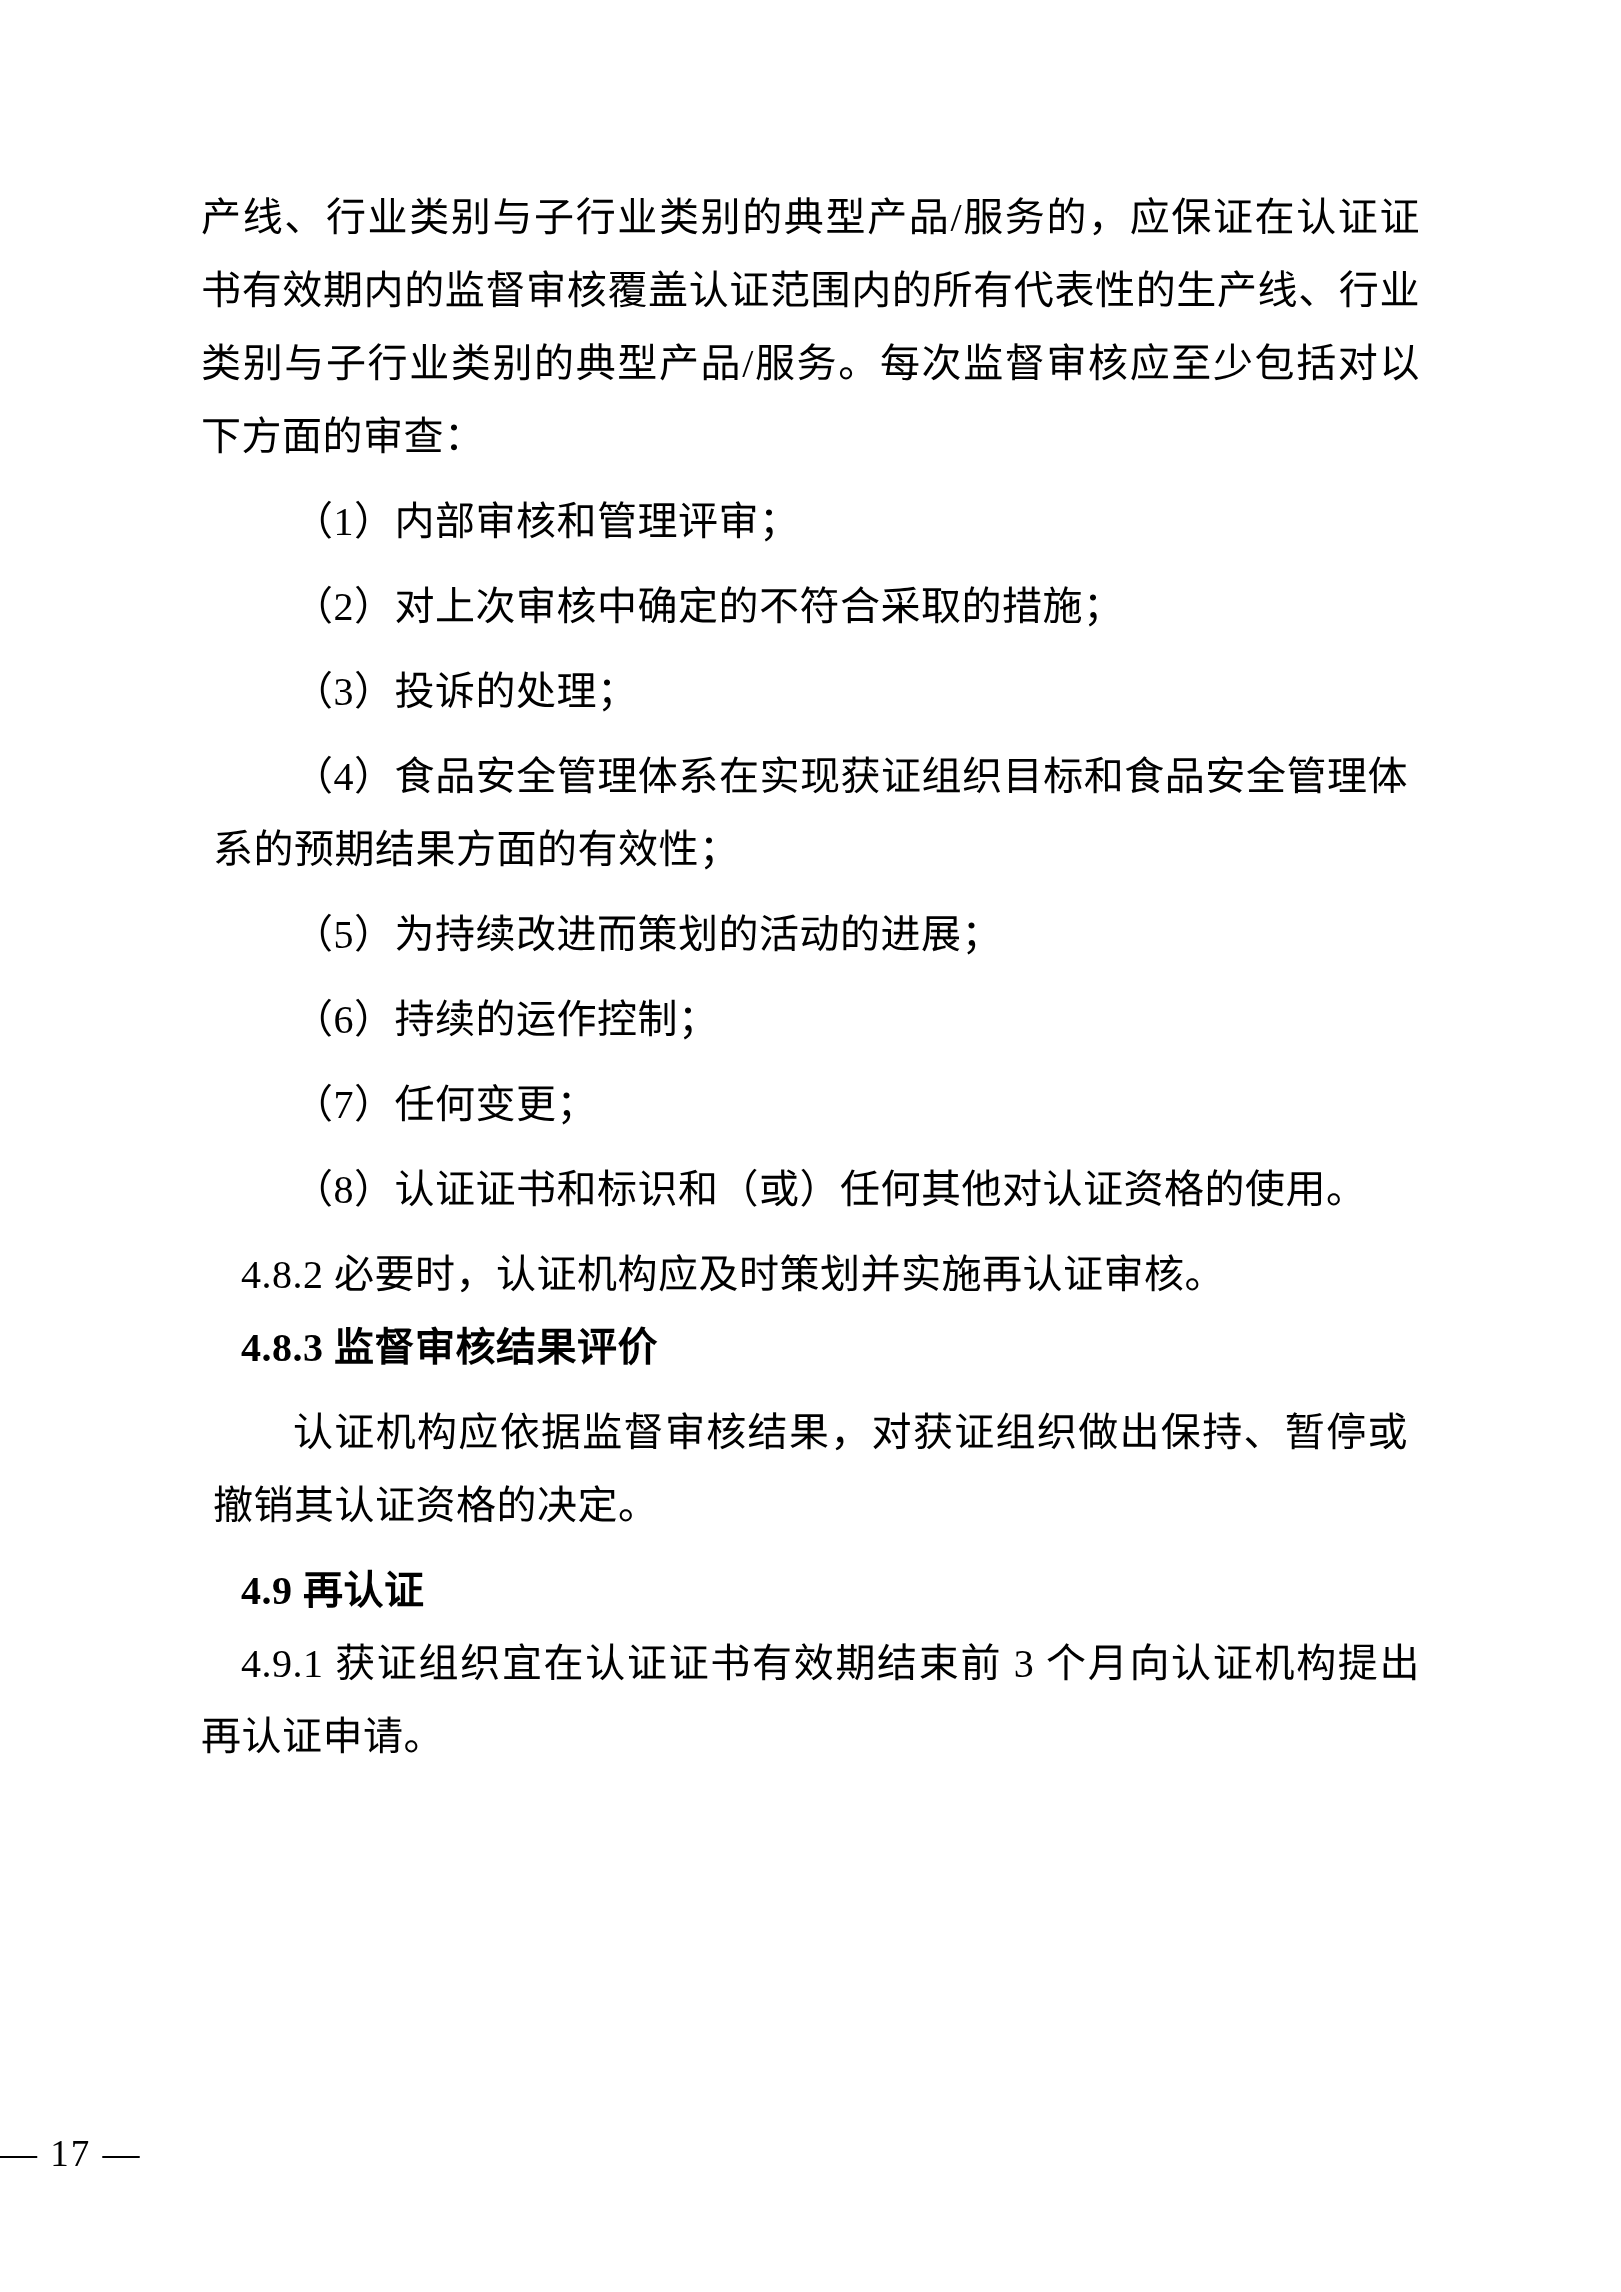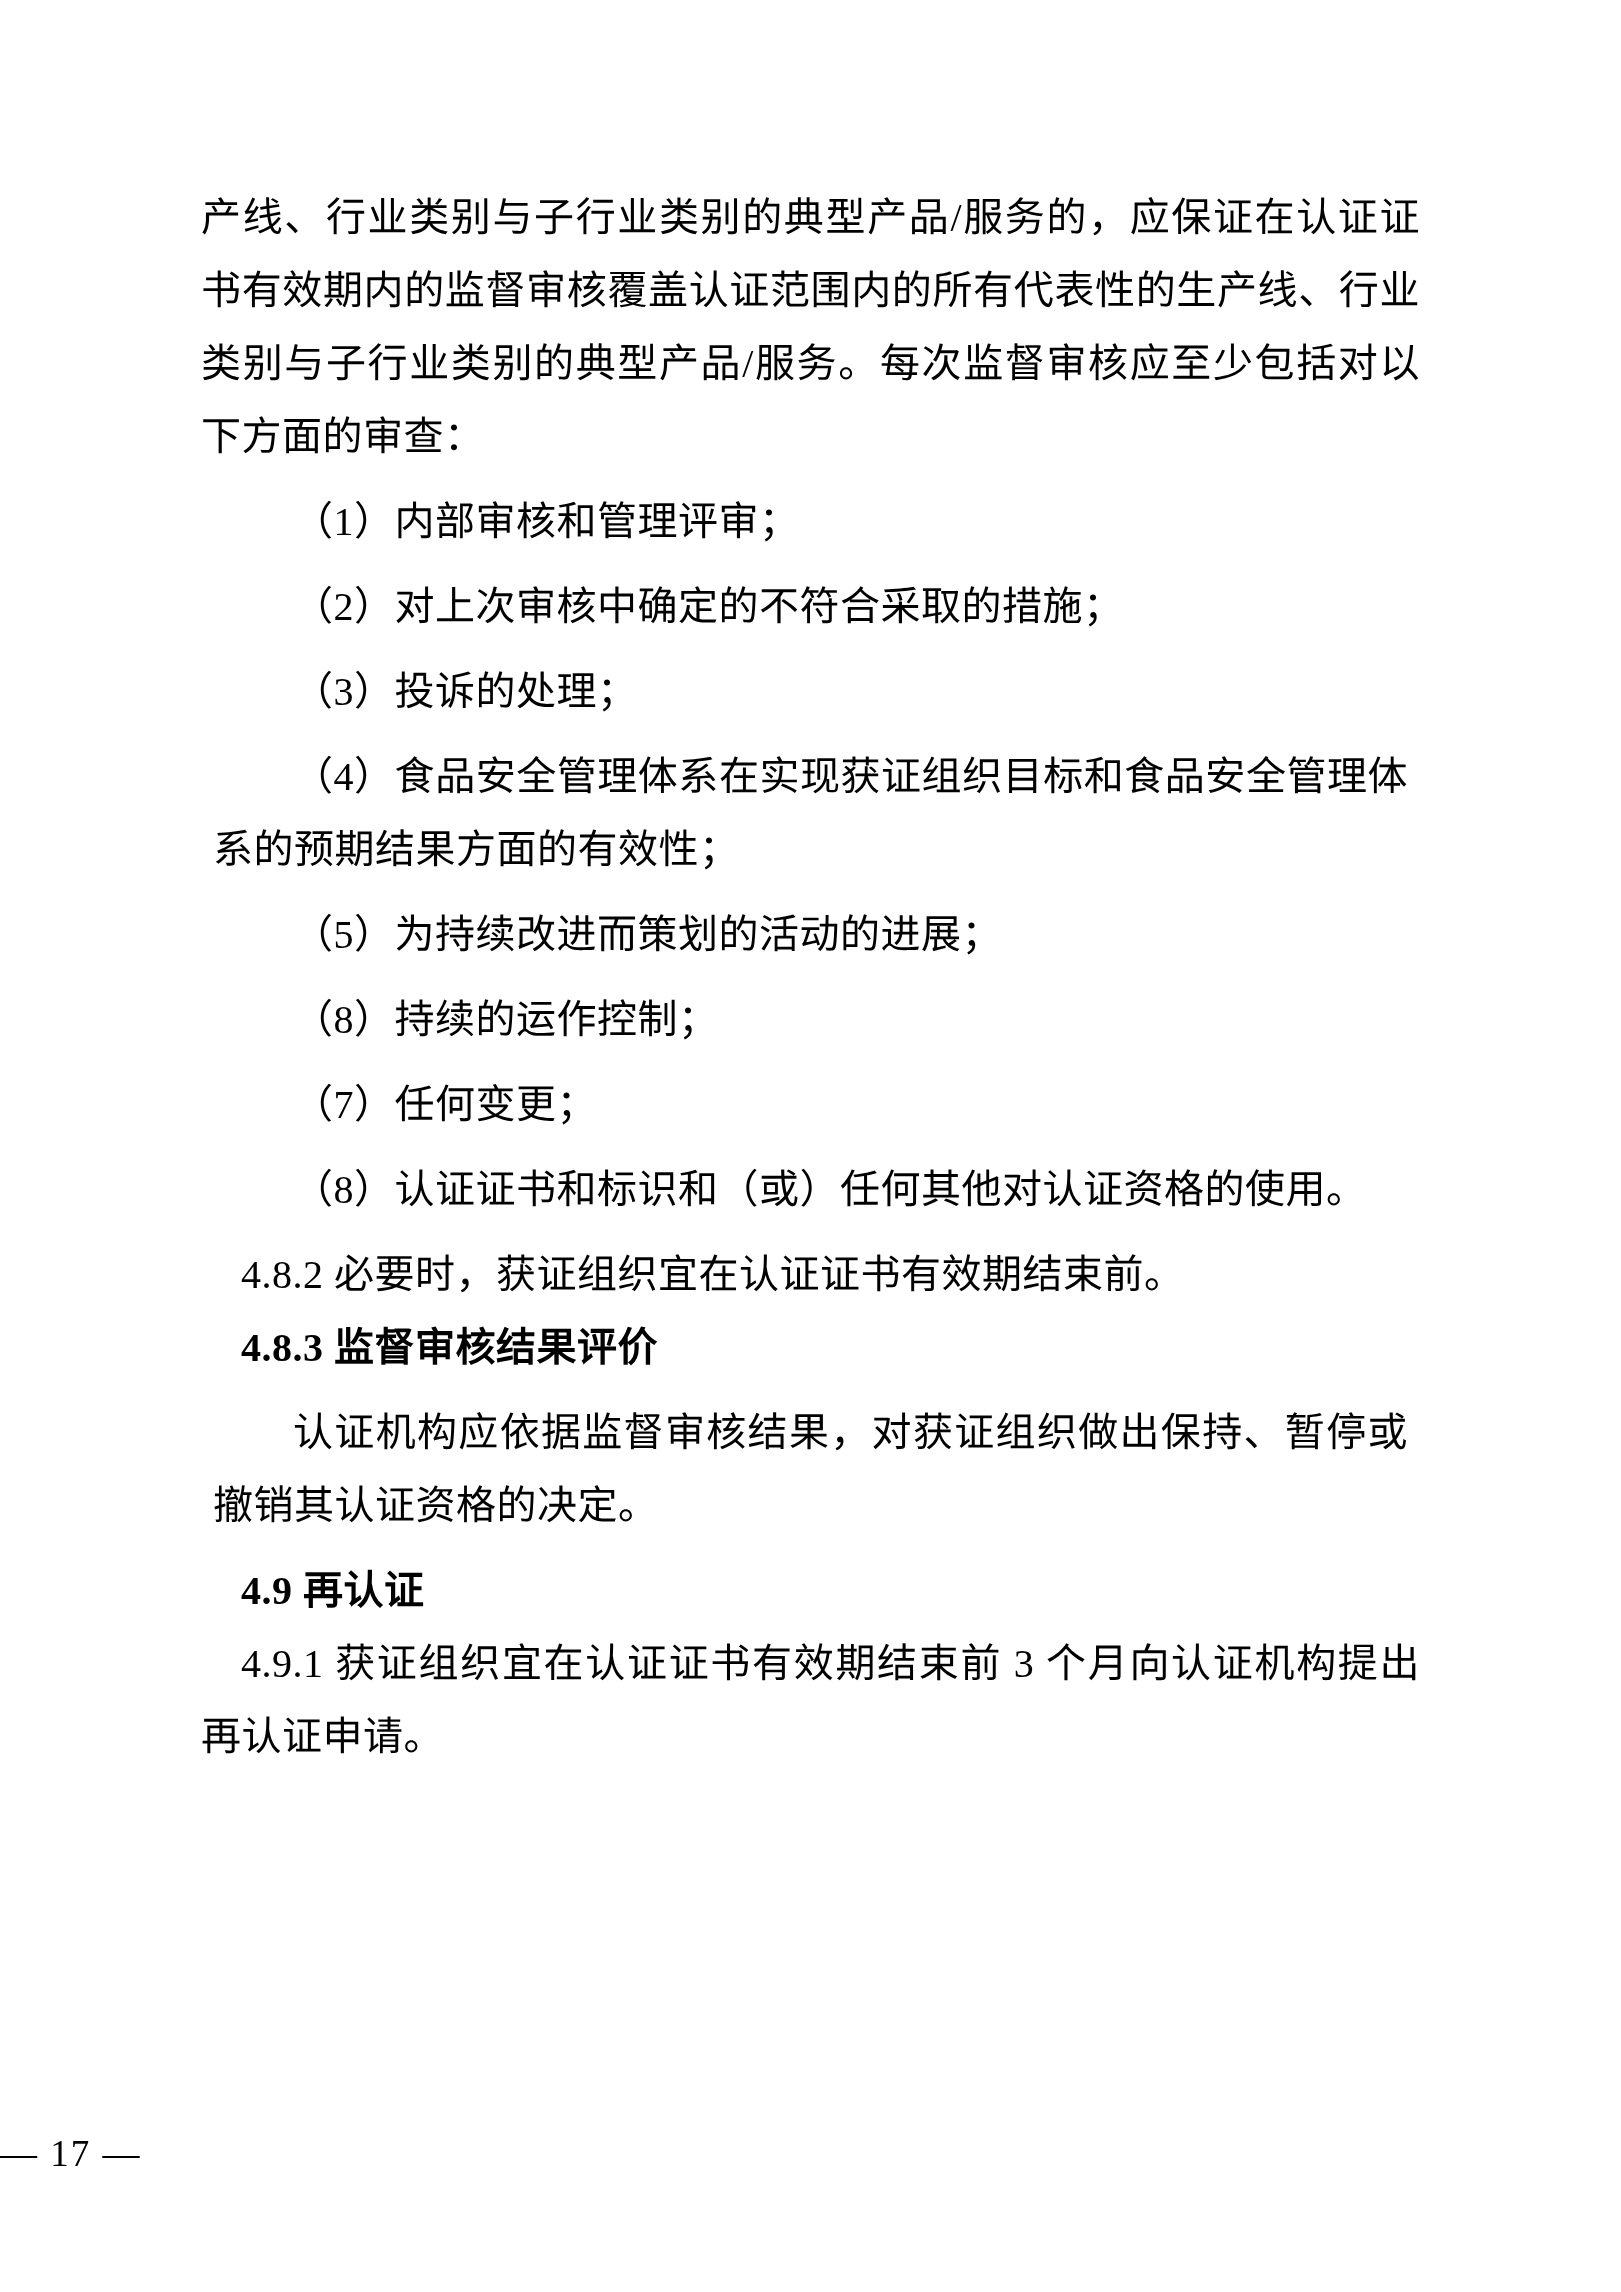--- a/index.html
+++ b/index.html
@@ -71,25 +71,25 @@
 <div class="page">
   <div class="body-text">
 
     <p class="p">产线、行业类别与子行业类别的典型产品/服务的，应保证在认证证书有效期内的监督审核覆盖认证范围内的所有代表性的生产线、行业类别与子行业类别的典型产品/服务。每次监督审核应至少包括对以下方面的审查：</p>
 
     <p class="p-indent">（1）内部审核和管理评审；</p>
     <p class="p-indent">（2）对上次审核中确定的不符合采取的措施；</p>
     <p class="p-indent">（3）投诉的处理；</p>
     <p class="p-indent">（4）食品安全管理体系在实现获证组织目标和食品安全管理体系的预期结果方面的有效性；</p>
     <p class="p-indent">（5）为持续改进而策划的活动的进展；</p>
-    <p class="p-indent">（8）持续的运作控制；</p>
+    <p class="p-indent">（6）持续的运作控制；</p>
     <p class="p-indent">（7）任何变更；</p>
     <p class="p-indent">（8）认证证书和标识和（或）任何其他对认证资格的使用。</p>
 
-    <p class="p-indent-1">4.8.2 必要时，获证组织宜在认证证书有效期结束前。</p>
+    <p class="p-indent-1">4.8.2 必要时，认证机构应及时策划并实施再认证审核。</p>
 
     <p class="heading">4.8.3 监督审核结果评价</p>
 
     <p class="p-indent">认证机构应依据监督审核结果，对获证组织做出保持、暂停或撤销其认证资格的决定。</p>
 
     <p class="heading">4.9  再认证</p>
 
     <p class="p-indent-1">4.9.1 获证组织宜在认证证书有效期结束前 3 个月向认证机构提出再认证申请。</p>
 
 

